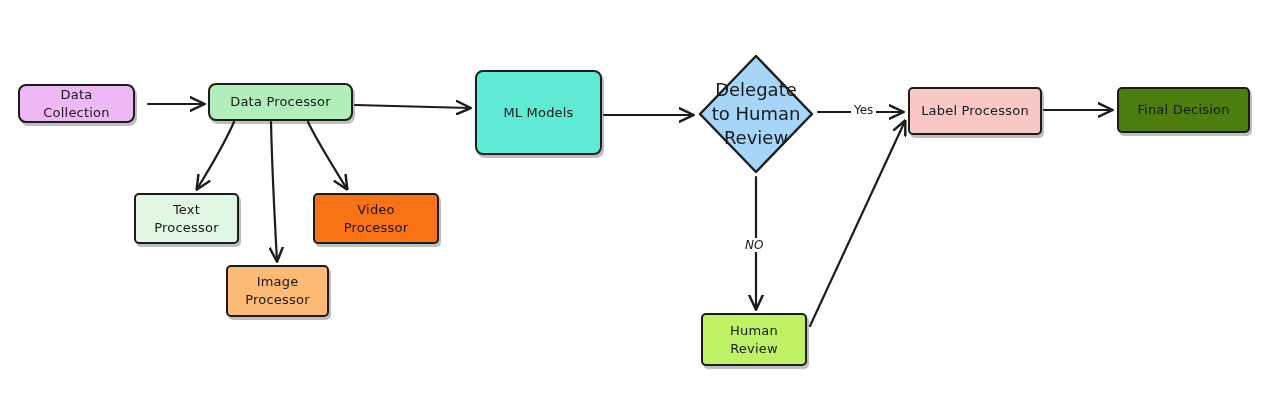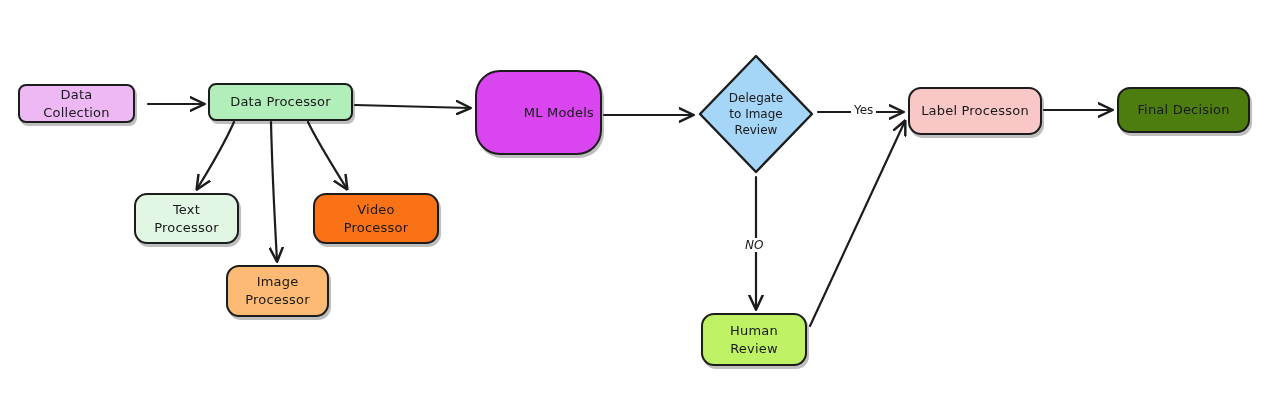--- a/index.html
+++ b/index.html
@@ -38,41 +38,41 @@
     text-align: center;
     border: 2px solid #1c1c1c;
     color: #18191a;
     font-family: "DejaVu Sans", sans-serif;
     font-size: 13px;
     line-height: 1.35;
     letter-spacing: 0.2px;
     box-shadow: 2px 3px 0 rgba(20,20,20,0.28);
   }
   .node.round { border-radius: 8px; }
-  .node.soft  { border-radius: 13px; }
+  .node.soft  { border-radius: 5px; }
   .node span.lbl { display: block; padding: 0 6px; }
 
   .diamond-wrap {
     position: absolute;
   }
   .diamond-shape {
     position: absolute;
     left: 0; top: 0;
     width: 100%; height: 100%;
   }
   .diamond-text {
     position: absolute;
     left: 0; top: 0;
     width: 100%; height: 100%;
     display: flex;
     align-items: center;
     justify-content: center;
     text-align: center;
     font-family: "DejaVu Sans", sans-serif;
-    font-size: 12px;
+    font-size: 18px;
     line-height: 1.35;
     color: #18191a;
   }
   .edge-label {
     position: absolute;
     font-family: "DejaVu Sans", sans-serif;
     font-size: 12px;
     color: #18191a;
     background: #ffffff;
     padding: 0 3px;
@@ -137,32 +137,32 @@
     </span>
   </div>
 
   <div class="node soft" style="left:313px; top:193px; width:126px; height:51px; background:#f97316;">
     <span class="lbl">
       <span>Video</span><br>
       <span>Processor</span>
     </span>
   </div>
 
-  <div class="node soft" style="left:475px; top:70px; width:127px; height:85px; background:#d946ef; border-radius:25px;justify-content:flex-end;">
+  <div class="node soft" style="left:475px; top:70px; width:127px; height:85px; background:#5eead4; border-radius:8px;">
     <span class="lbl">ML Models</span>
   </div>
 
   <div class="diamond-wrap" style="left:697px; top:53px; width:118px; height:122px;">
     <svg class="diamond-shape" viewBox="0 0 118 122" xmlns="http://www.w3.org/2000/svg">
       <polygon points="59,3 115,61 59,119 3,61" fill="#a5d6f8" stroke="#1c1c1c" stroke-width="2.4" stroke-linejoin="round"></polygon>
     </svg>
     <div class="diamond-text">
       <div>
         <span>Delegate</span><br>
-        <span>to Image</span><br>
+        <span>to Human</span><br>
         <span>Review</span>
       </div>
     </div>
   </div>
 
   <div class="node soft" style="left:908px; top:87px; width:134px; height:48px; background:#fac7c7;">
     <span class="lbl">Label Processon</span>
   </div>
 
   <div class="node soft" style="left:1117px; top:87px; width:133px; height:46px; background:#4d7c0f;">

